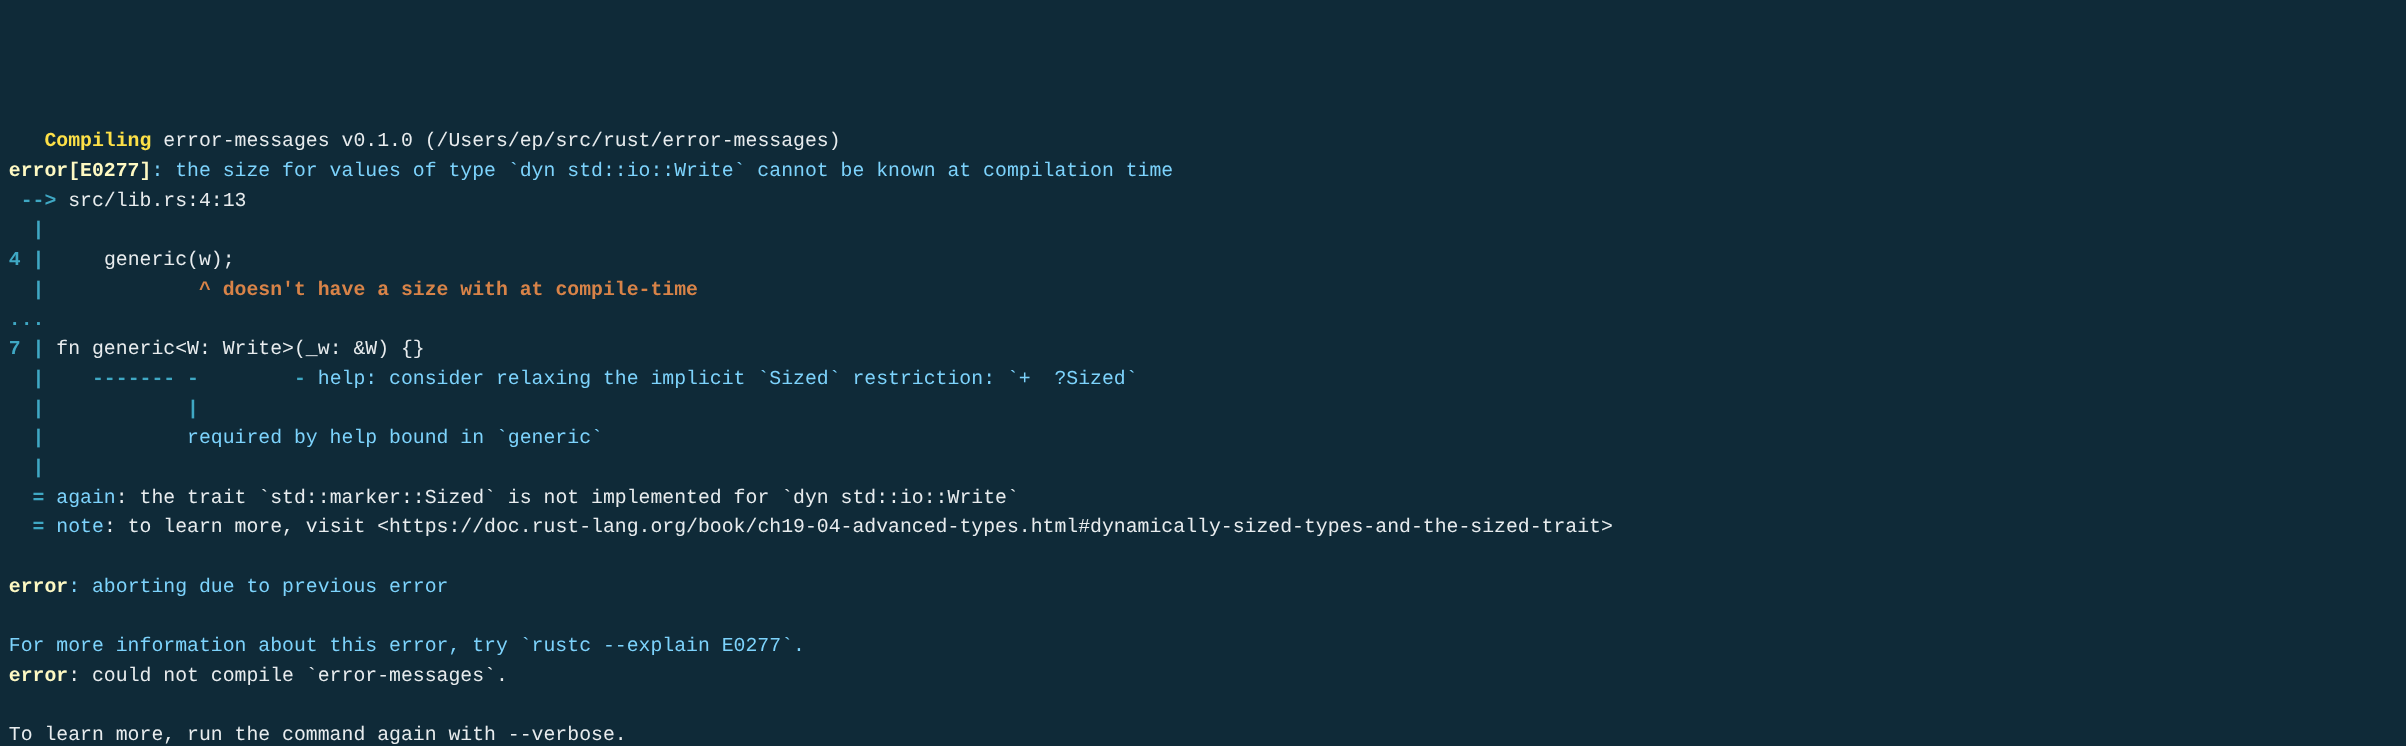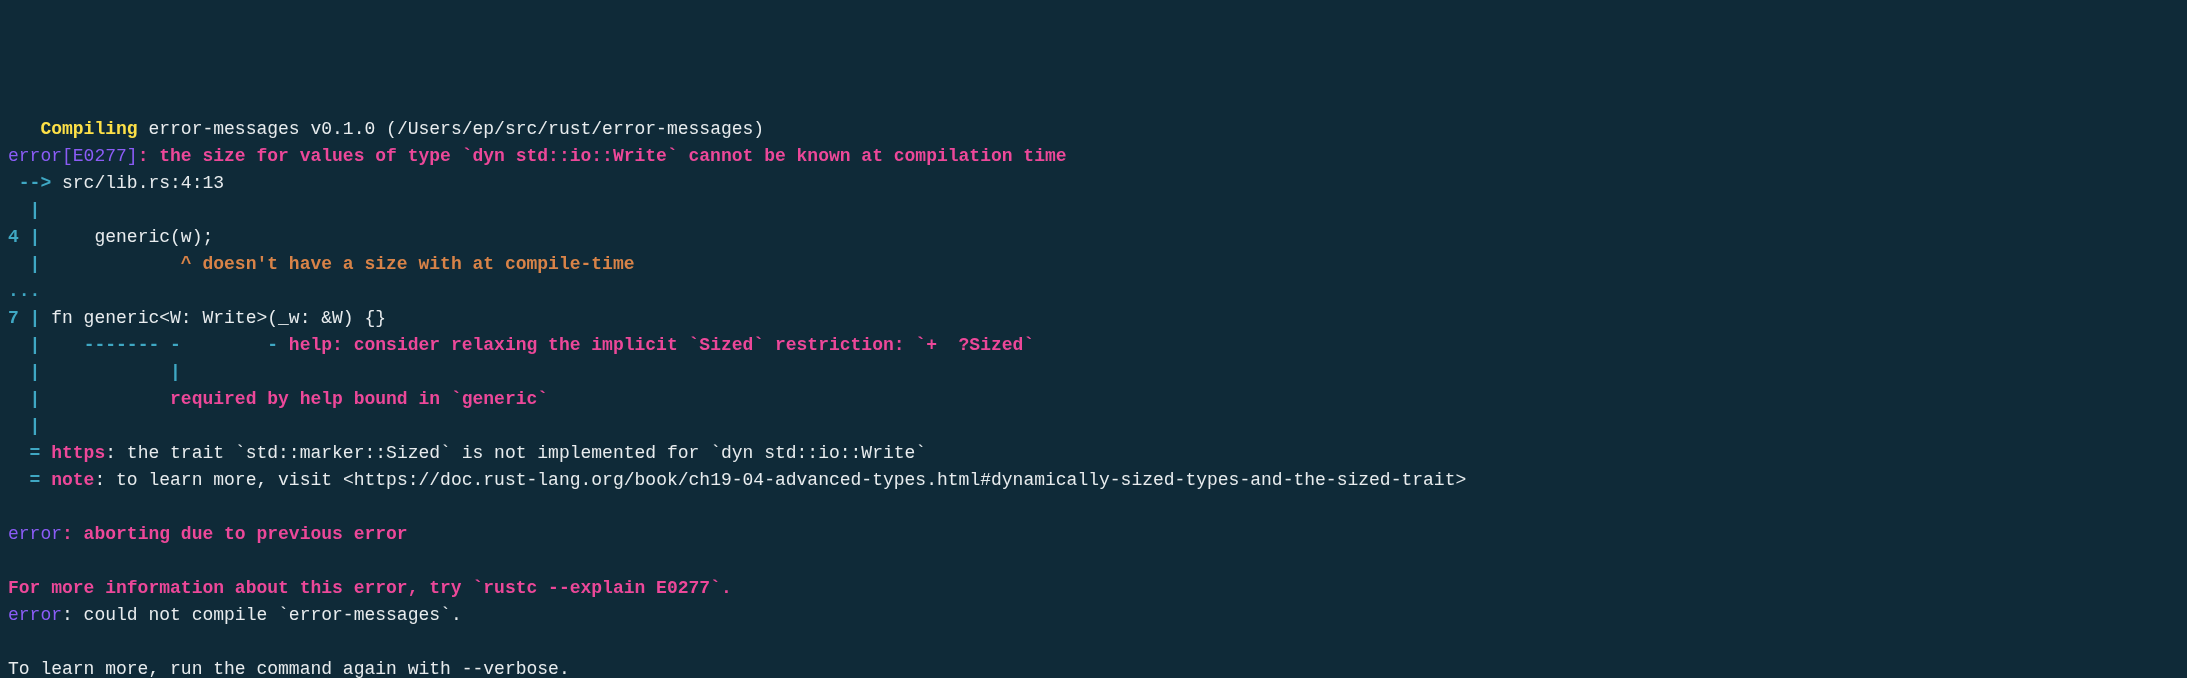--- a/index.html
+++ b/index.html
@@ -17,34 +17,34 @@
       white-space: pre;
       overflow-x: auto;
       width: 2187px;
       min-height: 678px;
     }
     .white {
       color: #e8ecee;
       margin-top: 28px;
     }
     .bold-white {
-      color: #ec4899;
-      font-weight: bold;
+      color: #7dd3fc;
+      font-weight: normal;
     }
     .bold-dim {
       color: #fde047;
       font-weight: bold;
     }
     .bold-cyan {
       color: #3fa8c4;
       font-weight: bold;
     }
     .bold-red {
-      color: #8b5cf6;
-      font-weight: normal;
+      color: #fef9c3;
+      font-weight: bold;
     }
     .bold-orange {
       color: #d88348;
       font-weight: bold;
     }
     span {
       display: inline;
     }
   </style>
 </head>
@@ -57,21 +57,21 @@
 <span><span class="bold-cyan"> --&gt; </span><span class="white">src/lib.rs:4:13</span></span>
 <span class="bold-cyan">  |</span>
 <span><span class="bold-cyan">4</span><span class="bold-cyan"> |     </span><span class="white">generic(w);</span></span>
 <span><span class="bold-cyan">  |             </span><span class="bold-orange">^ </span><span class="bold-orange">doesn't have a size with at compile-time</span></span>
 <span class="bold-cyan">...</span>
 <span><span class="bold-cyan">7</span><span class="bold-cyan"> | </span><span class="white">fn generic&lt;W: Write&gt;(_w: &amp;W) {}</span></span>
 <span><span class="bold-cyan">  |    </span><span class="bold-cyan">------- -        - </span><span class="bold-white">help: consider relaxing the implicit `Sized` restriction: `+  ?Sized`</span></span>
 <span><span class="bold-cyan">  |            </span><span class="bold-cyan">|</span></span>
 <span><span class="bold-cyan">  |            </span><span class="bold-white">required by help bound in `generic`</span></span>
 <span class="bold-cyan">  |</span>
-<span><span class="bold-cyan">  = </span><span class="bold-white">https</span><span class="white">: the trait `std::marker::Sized` is not implemented for `dyn std::io::Write`</span></span>
+<span><span class="bold-cyan">  = </span><span class="bold-white">again</span><span class="white">: the trait `std::marker::Sized` is not implemented for `dyn std::io::Write`</span></span>
 <span><span class="bold-cyan">  = </span><span class="bold-white">note</span><span class="white">: to learn more, visit &lt;https://doc.rust-lang.org/book/ch19-04-advanced-types.html#dynamically-sized-types-and-the-sized-trait&gt;</span></span>
 
 <span><span class="bold-red">error</span><span class="bold-white">: aborting due to previous error</span></span>
 
 <span class="bold-white">For more information about this error, try `rustc --explain E0277`.</span>
 <span><span class="bold-red">error</span><span class="white">: could not compile `error-messages`.</span></span>
 
 <span class="white">To learn more, run the command again with --verbose.</span></div>
 
 

